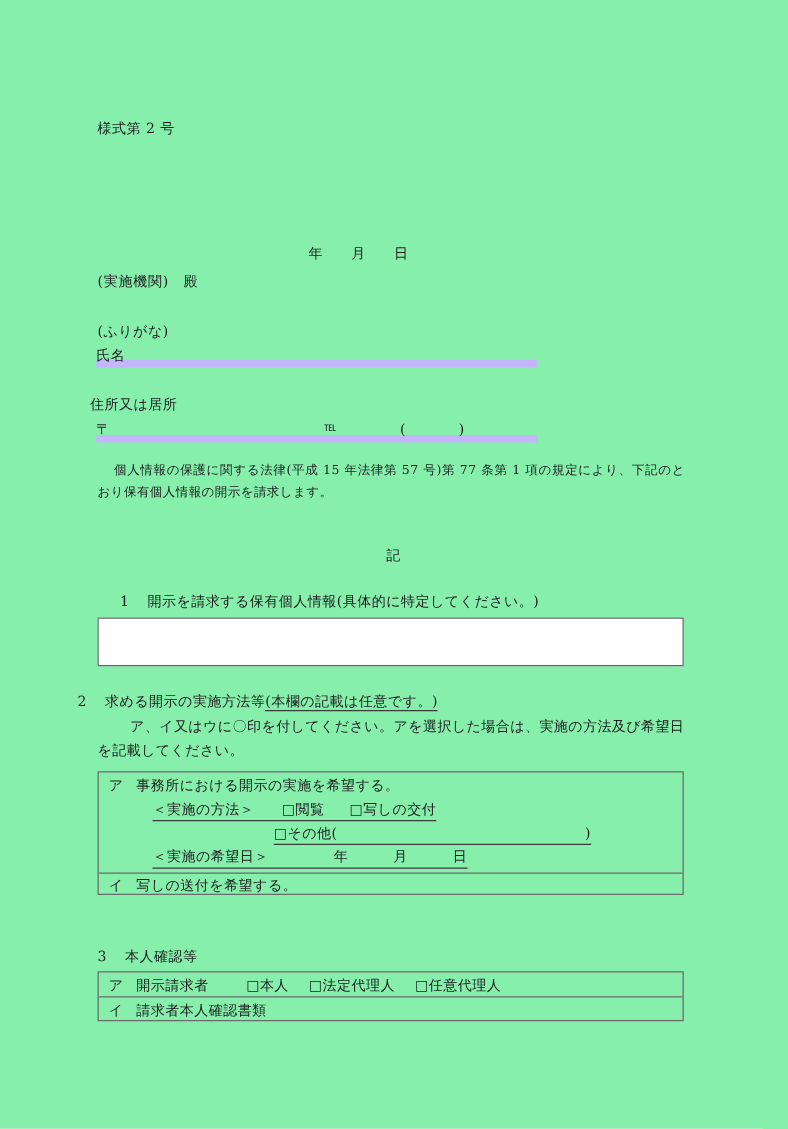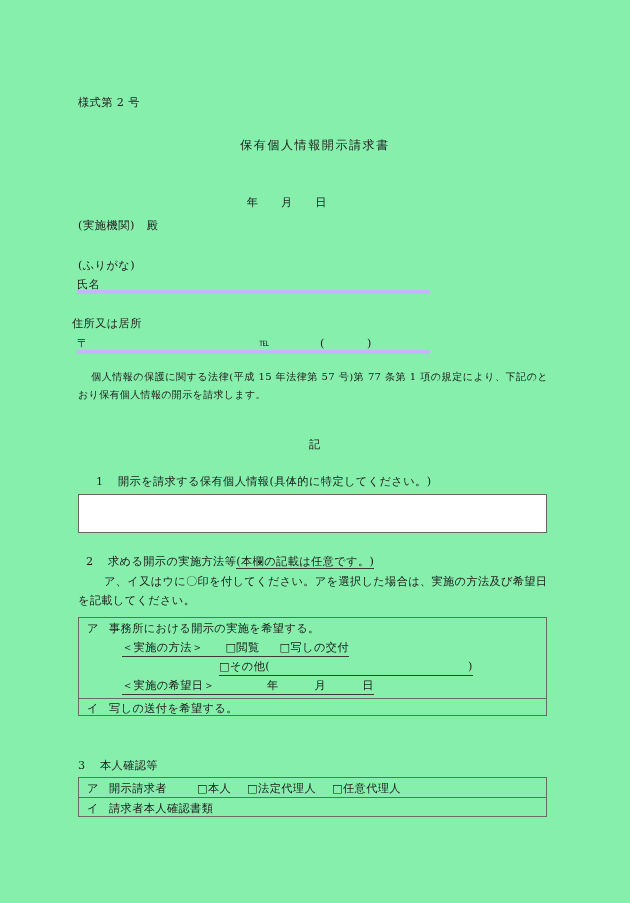--- a/index.html
+++ b/index.html
@@ -53,21 +53,21 @@
     letter-spacing: 1px;
   }
   #date-line .gap { display: inline-block; width: 22px; }
 
   
   #recipient { left: 78px; top: 217px; letter-spacing: 0.6px; }
 
   
   #furigana { left: 78px; top: 257px; }
   .ruled {
-    border-bottom: 4px solid #c4b5fd;
+    border-bottom: 6px solid #c4b5fd;
     box-sizing: border-box;
   }
   #name-row {
     left: 77px; top: 277px;
     width: 353px; height: 17px;
   }
   #name-label { position: absolute; left: 0; top: -1px; }
 
   
   #address-label { left: 72px; top: 315px; text-align: center; }
@@ -104,21 +104,21 @@
   #sec1-head .num { display: inline-block; width: 22px; }
   #sec1-box {
     left: 78px; top: 494px;
     width: 469px; height: 39px;
     border: 1px solid #666;
     box-sizing: border-box;
     background: #fff;
   }
 
   
-  #sec2-head { left: 86px; top: 553px; }
+  #sec2-head { left: 62px; top: 553px; }
   #sec2-head .num { display: inline-block; width: 22px; }
   .u-line { border-bottom: 1px solid #3a3a3a; padding-bottom: 0px; }
   #sec2-note {
     left: 78px; top: 572px;
     width: 480px;
     line-height: 1.72;
     letter-spacing: 0.35px;
     white-space: normal;
   }
   #sec2-note .indent { display: inline-block; width: 26px; }
@@ -169,21 +169,20 @@
   #ln-b1 .sp3 { display: inline-block; width: 16px; }
   #ln-b2 { position: absolute; left: 30px; top: 2px; }
 </style>
 </head>
 <body>
 
 <div class="page">
 
   <div class="abs t" id="form-no">様式第 2 号</div>
 
-  <div class="abs t" id="doc-title">保有個人情報開示請求書</div>
 
   <div class="abs t" id="date-line">
     <span>年</span><span class="gap"></span><span>月</span><span class="gap"></span><span>日</span>
   </div>
 
   <div class="abs t" id="recipient">(実施機関)　殿</div>
 
   <div class="abs t" id="furigana">(ふりがな)</div>
 
   <div class="abs ruled" id="name-row">

